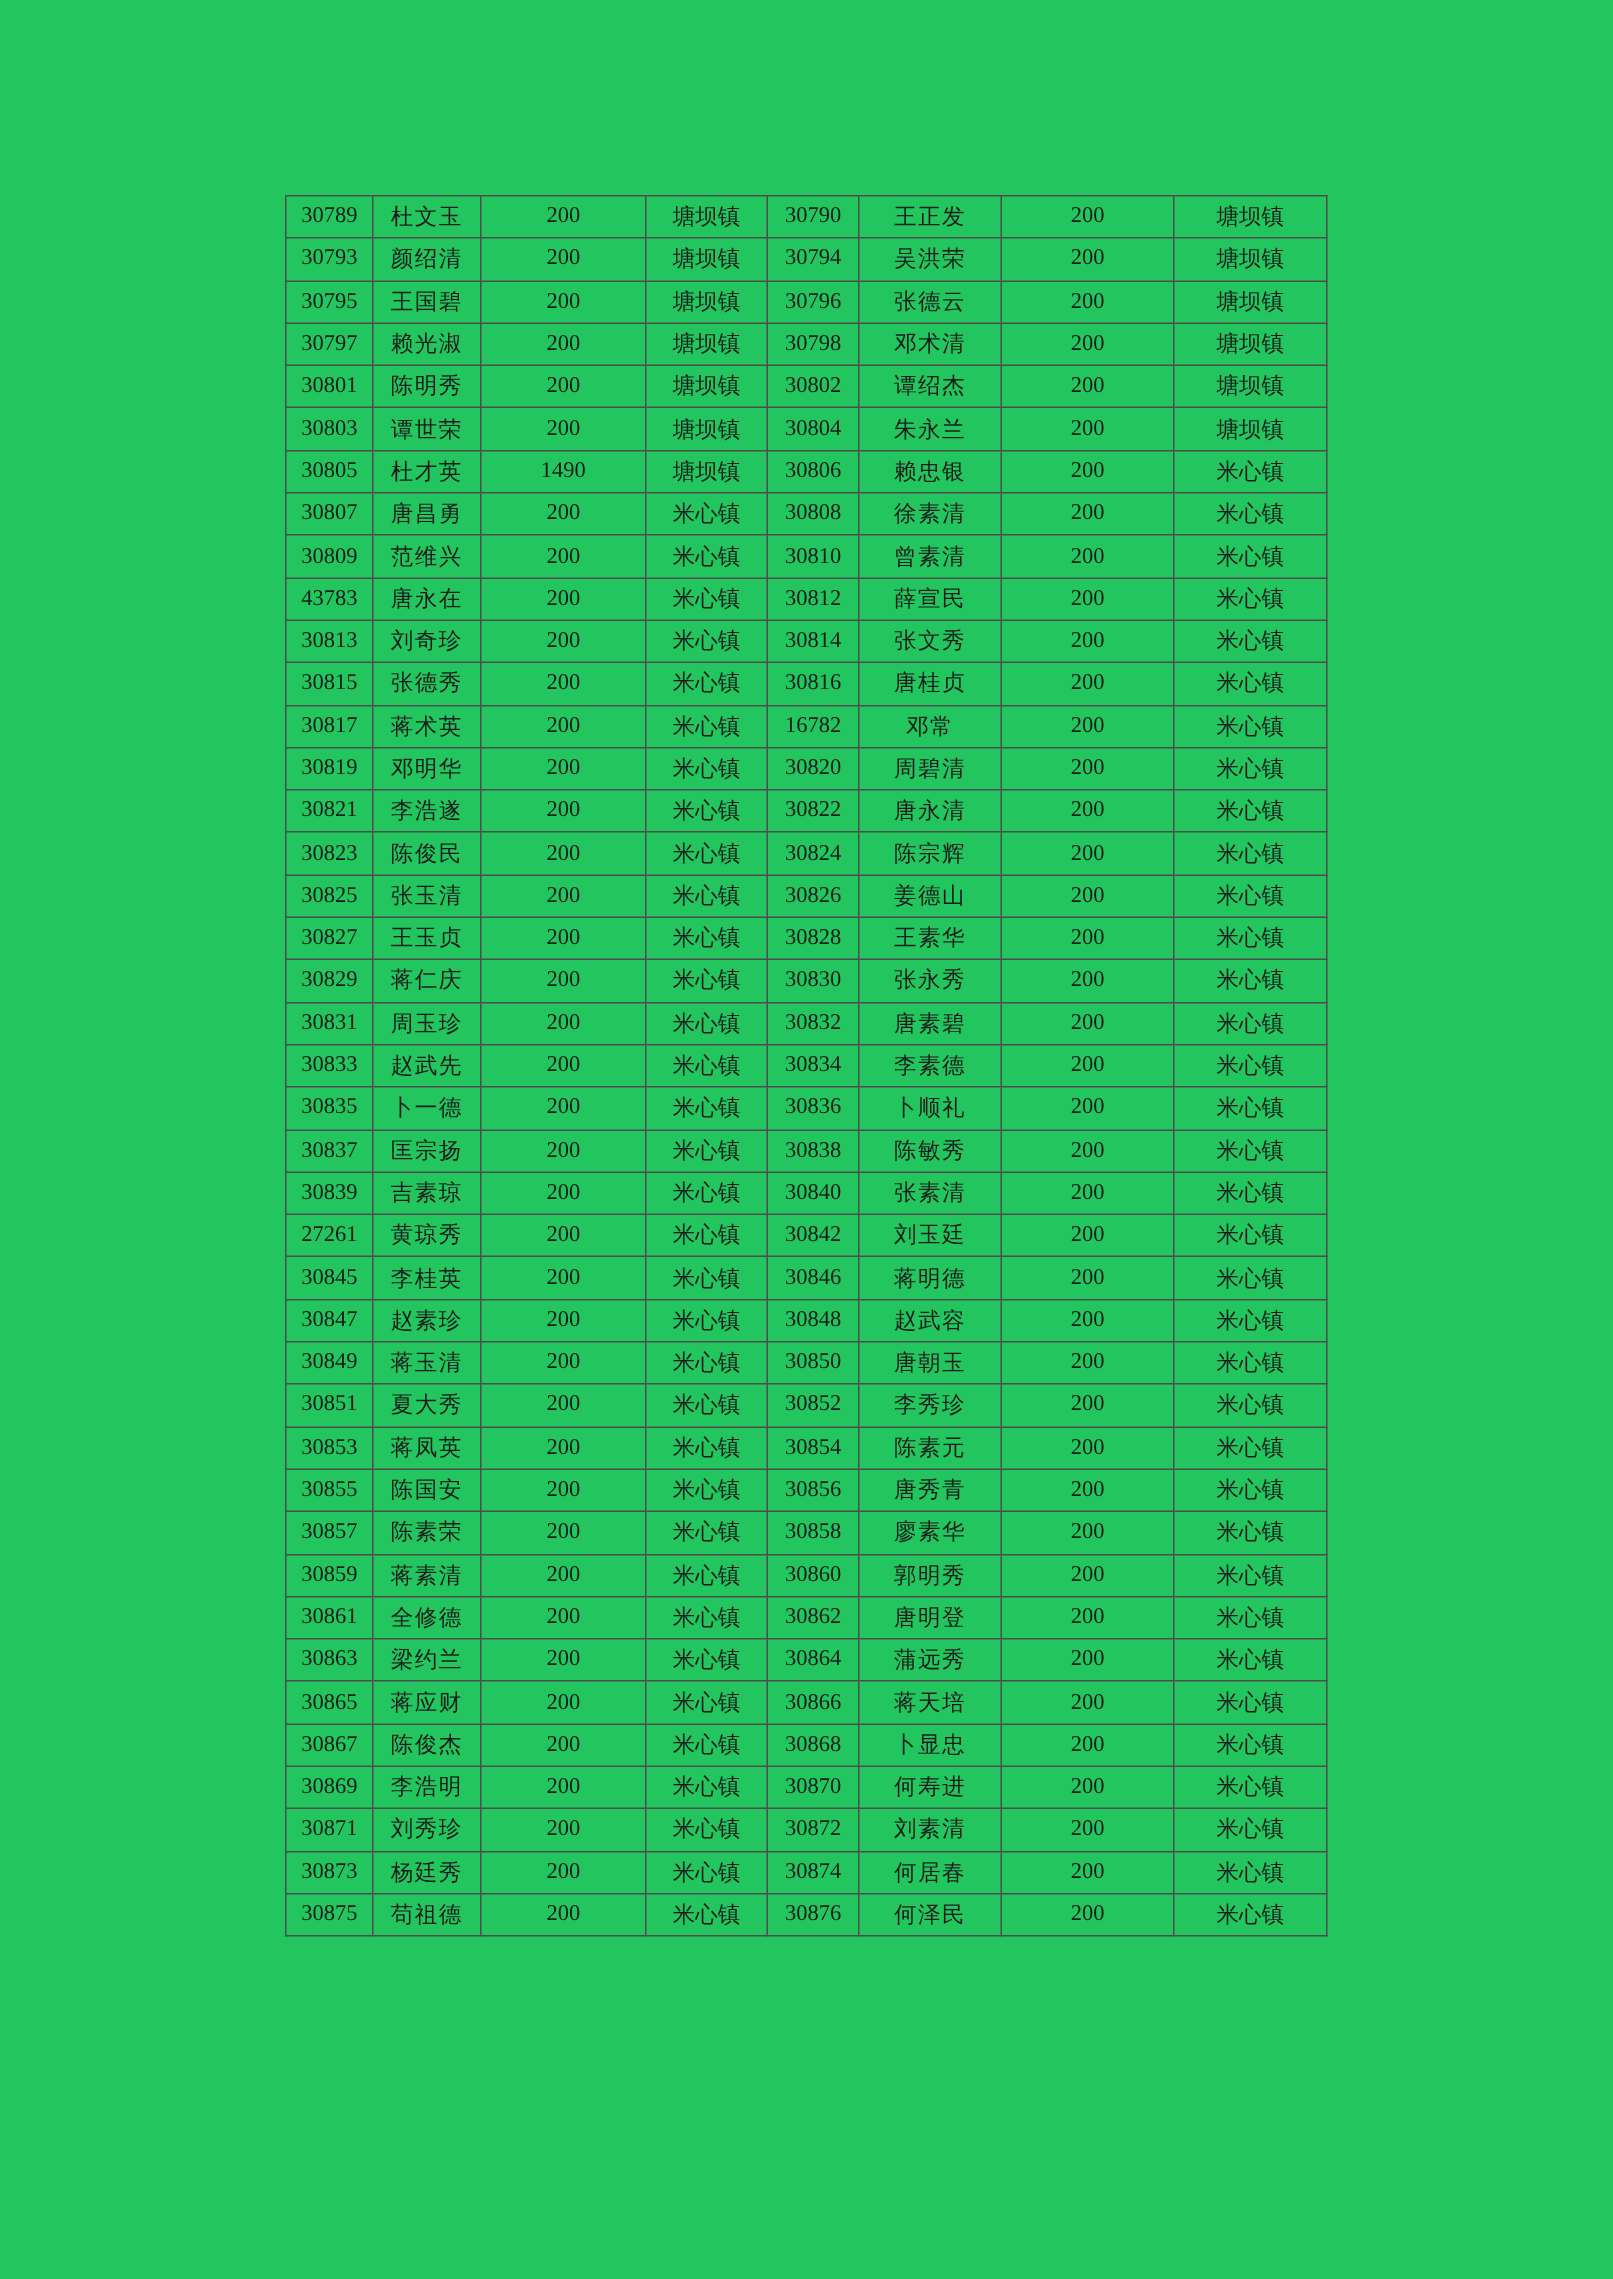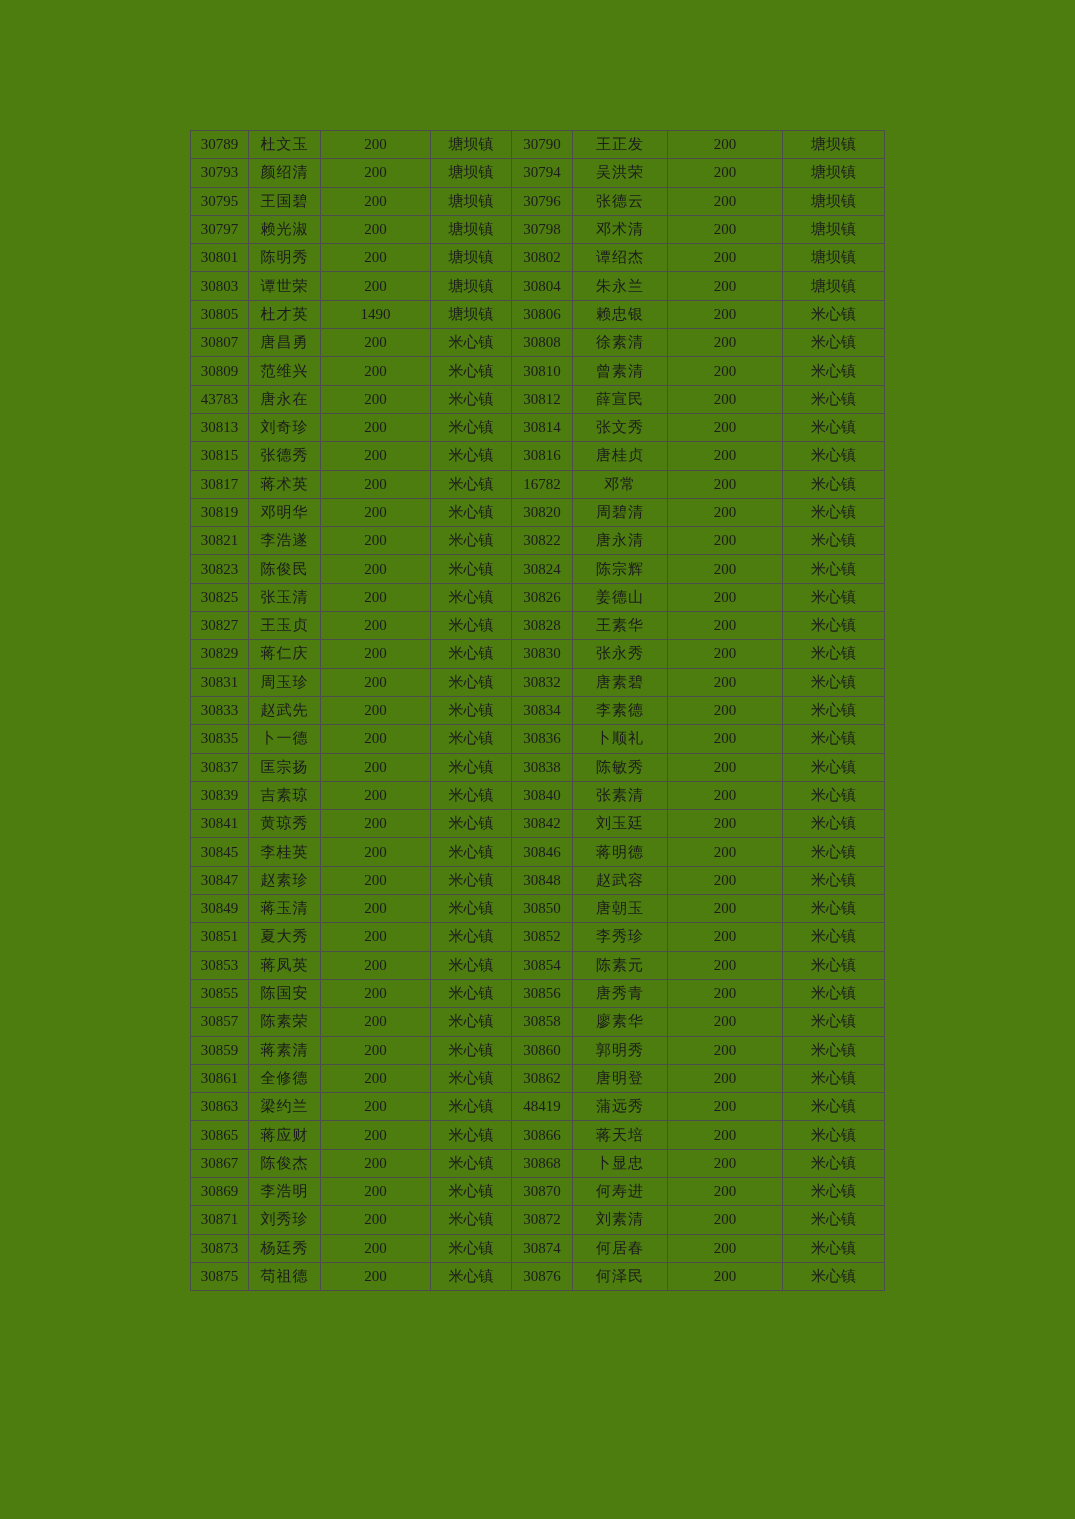--- a/index.html
+++ b/index.html
@@ -4,21 +4,21 @@
 <style>
   html, body {
     margin: 0;
     padding: 0;
     background: #ffffff;
   }
   .page {
     position: relative;
     width: 1075px;
     height: 1519px;
-    background: #4d7c0f;
+    background: #22c55e;
     overflow: hidden;
   }
   .data-table {
     position: absolute;
     left: 190px;
     top: 130px;
     width: 694px;
     border-collapse: collapse;
     table-layout: fixed;
     font-family: "Liberation Serif", "DejaVu Serif", serif;
@@ -288,21 +288,21 @@
           <td>30839</td>
           <td class="name-col">吉素琼</td>
           <td>200</td>
           <td>米心镇</td>
           <td>30840</td>
           <td class="name-col">张素清</td>
           <td>200</td>
           <td>米心镇</td>
         </tr>
         <tr>
-          <td>30841</td>
+          <td>27261</td>
           <td class="name-col">黄琼秀</td>
           <td>200</td>
           <td>米心镇</td>
           <td>30842</td>
           <td class="name-col">刘玉廷</td>
           <td>200</td>
           <td>米心镇</td>
         </tr>
         <tr>
           <td>30845</td>
@@ -392,21 +392,21 @@
           <td>30862</td>
           <td class="name-col">唐明登</td>
           <td>200</td>
           <td>米心镇</td>
         </tr>
         <tr>
           <td>30863</td>
           <td class="name-col">梁约兰</td>
           <td>200</td>
           <td>米心镇</td>
-          <td>48419</td>
+          <td>30864</td>
           <td class="name-col">蒲远秀</td>
           <td>200</td>
           <td>米心镇</td>
         </tr>
         <tr>
           <td>30865</td>
           <td class="name-col">蒋应财</td>
           <td>200</td>
           <td>米心镇</td>
           <td>30866</td>

